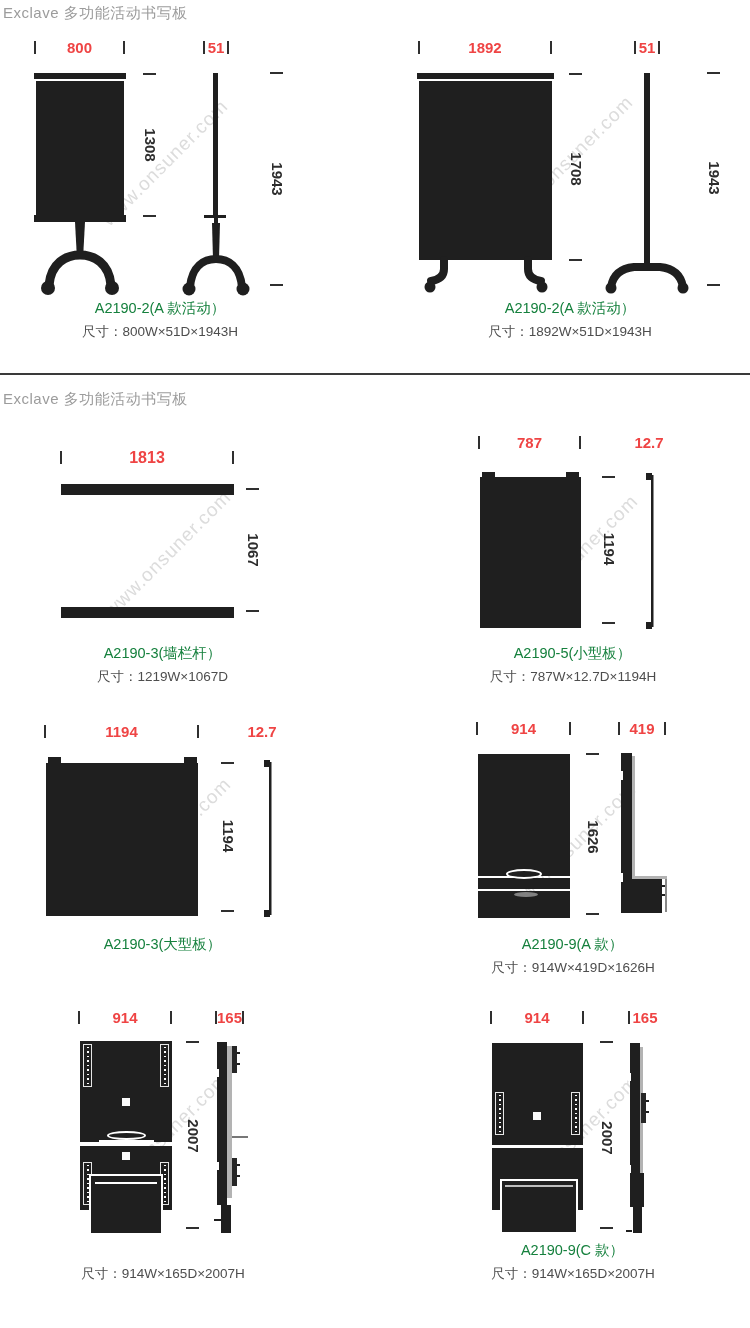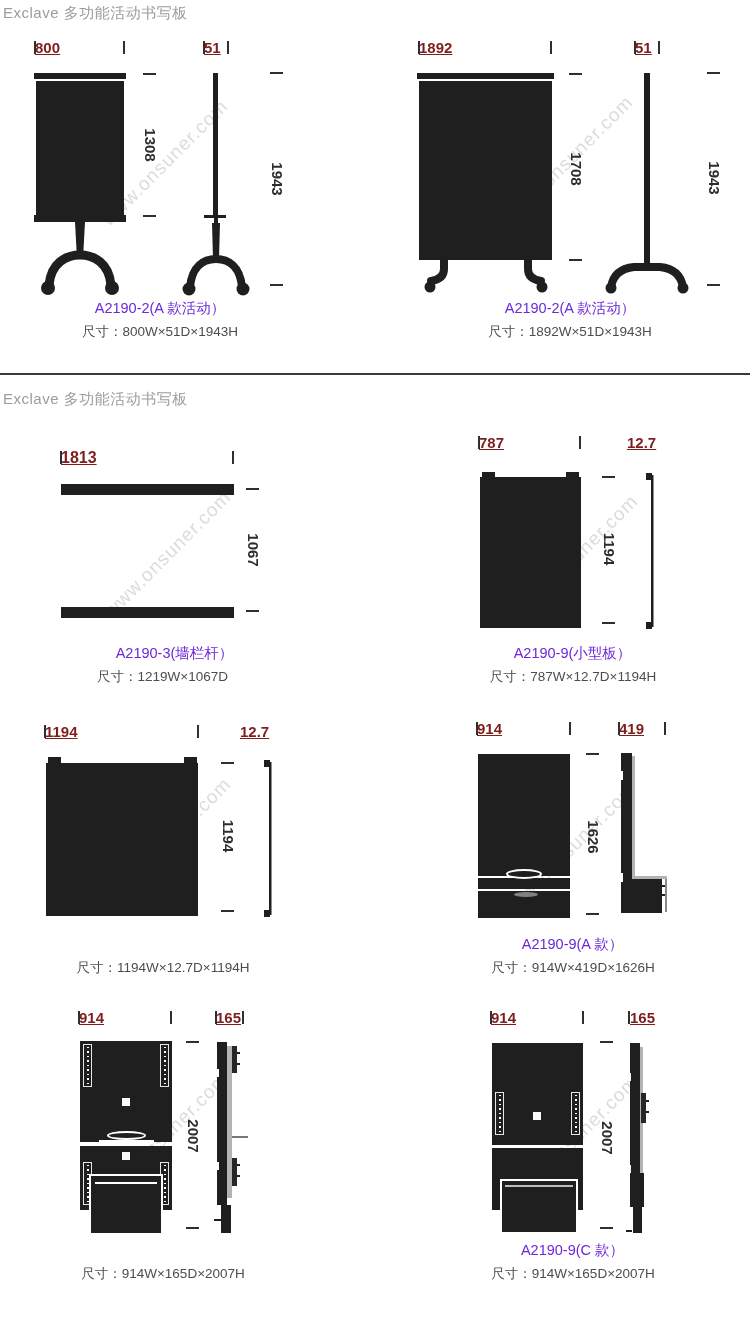--- a/index.html
+++ b/index.html
@@ -2,29 +2,29 @@
 <html><head>
 <meta charset="utf-8">
 <style>
   html,body{margin:0;padding:0;background:#fff;}
   #canvas{position:relative;width:750px;height:1328px;background:#fff;overflow:hidden;
           font-family:"Liberation Sans",sans-serif;}
   .sec{position:absolute;font-size:15px;color:#9c9c9c;letter-spacing:.5px;white-space:nowrap;}
   .divider{position:absolute;left:0;top:373px;width:750px;height:2px;background:#3a3a3a;}
   .wm{position:absolute;width:180px;font-size:19px;color:#dcdcdc;transform:rotate(-45deg);
       letter-spacing:1px;text-align:center;white-space:nowrap;pointer-events:none;}
-  .num{position:absolute;font-weight:bold;font-size:15px;color:#7f1d1d;height:16px;line-height:16px;text-decoration:underline;}
+  .num{position:absolute;font-weight:bold;font-size:15px;color:#ef4444;text-align:center;height:16px;line-height:16px;}
   .vnum{position:absolute;font-weight:bold;font-size:15px;color:#2d2d2d;text-align:center;
         width:44px;height:16px;line-height:16px;transform:rotate(90deg);}
   .tkv{position:absolute;width:2px;height:13px;background:#2f2f2f;}
   .tkh{position:absolute;width:13px;height:2px;background:#2f2f2f;}
   .ink{position:absolute;background:#1f1f1f;}
   .gray{position:absolute;background:#b3b3b3;}
   .white{position:absolute;background:#ffffff;}
-  .cap{position:absolute;font-size:14.5px;color:#6d28d9;text-align:center;white-space:nowrap;}
+  .cap{position:absolute;font-size:14.5px;color:#15803d;text-align:center;white-space:nowrap;}
   .sz{position:absolute;font-size:13.5px;color:#4d4d4d;text-align:center;white-space:nowrap;}
   .peg{position:absolute;width:9px;height:43px;background:#1f1f1f;border:1px solid #e6e6e6;box-sizing:border-box;}
   .peg::before{content:'';position:absolute;left:50%;top:2px;bottom:2px;width:2px;margin-left:-1px;
       background:repeating-linear-gradient(to bottom,#fff 0 1.5px,transparent 1.5px 4.5px);}
   .sq{position:absolute;width:8px;height:8px;background:#fafafa;}
   .oval{position:absolute;background:#1f1f1f;border:2px solid #fff;border-radius:50%;box-sizing:border-box;}
   .board-out{position:absolute;background:#1f1f1f;box-shadow:0 0 0 2px #fff;}
   svg{position:absolute;overflow:visible;}
 </style>
 </head>
@@ -112,57 +112,57 @@
   <div class="sz" style="left:425px;top:323px;width:290px">尺寸：1892W×51D×1943H</div>
 
   <div class="tkv" style="left:60px;top:451px"></div>
   <div class="tkv" style="left:232px;top:451px"></div>
   <div class="num" style="left:61px;top:450px;width:172px;font-size:16px">1813</div>
   <div class="ink" style="left:61px;top:484px;width:173px;height:11px"></div>
   <div class="ink" style="left:61px;top:607px;width:173px;height:11px"></div>
   <div class="tkh" style="left:246px;top:488px"></div>
   <div class="tkh" style="left:246px;top:610px"></div>
   <div class="vnum" style="left:231px;top:542px">1067</div>
-  <div class="cap" style="left:52px;top:644px;width:245px">A2190-3(墙栏杆）</div>
+  <div class="cap" style="left:40px;top:644px;width:245px">A2190-3(墙栏杆）</div>
   <div class="sz" style="left:20px;top:668px;width:285px">尺寸：1219W×1067D</div>
 
   <div class="tkv" style="left:478px;top:436px"></div>
   <div class="tkv" style="left:579px;top:436px"></div>
   <div class="num" style="left:479px;top:435px;width:101px">787</div>
   <div class="num" style="left:627px;top:435px;width:44px">12.7</div>
   <div class="ink" style="left:482px;top:472px;width:13px;height:6px"></div>
   <div class="ink" style="left:566px;top:472px;width:13px;height:6px"></div>
   <div class="ink" style="left:480px;top:477px;width:101px;height:151px"></div>
   <div class="tkh" style="left:602px;top:476px"></div>
   <div class="tkh" style="left:602px;top:622px"></div>
   <div class="vnum" style="left:587px;top:541px">1194</div>
   <svg style="left:644px;top:473px" width="14" height="156" viewBox="0 0 14 156">
     <rect x="7" y="2" width="2.5" height="152" fill="#1f1f1f"></rect>
     <rect x="2" y="0" width="6" height="7" fill="#1f1f1f"></rect>
     <rect x="2" y="149" width="6" height="7" fill="#1f1f1f"></rect>
   </svg>
-  <div class="cap" style="left:450px;top:644px;width:245px">A2190-9(小型板）</div>
+  <div class="cap" style="left:450px;top:644px;width:245px">A2190-5(小型板）</div>
   <div class="sz" style="left:428px;top:668px;width:290px">尺寸：787W×12.7D×1194H</div>
 
   <div class="tkv" style="left:44px;top:725px"></div>
   <div class="tkv" style="left:197px;top:725px"></div>
   <div class="num" style="left:45px;top:724px;width:153px">1194</div>
   <div class="num" style="left:240px;top:724px;width:44px">12.7</div>
   <div class="ink" style="left:48px;top:757px;width:13px;height:6px"></div>
   <div class="ink" style="left:184px;top:757px;width:13px;height:6px"></div>
   <div class="ink" style="left:46px;top:763px;width:152px;height:153px"></div>
   <div class="tkh" style="left:221px;top:762px"></div>
   <div class="tkh" style="left:221px;top:910px"></div>
   <div class="vnum" style="left:206px;top:828px">1194</div>
   <svg style="left:262px;top:760px" width="14" height="157" viewBox="0 0 14 157">
     <rect x="7" y="2" width="2.5" height="153" fill="#1f1f1f"></rect>
     <rect x="2" y="0" width="6" height="7" fill="#1f1f1f"></rect>
     <rect x="2" y="150" width="6" height="7" fill="#1f1f1f"></rect>
   </svg>
-  <div class="sz" style="left:18px;top:959px;width:290px">尺寸：1194W×12.7D×1194H</div>
+  <div class="cap" style="left:40px;top:935px;width:245px">A2190-3(大型板）</div>
 
   <div class="tkv" style="left:476px;top:722px"></div>
   <div class="tkv" style="left:569px;top:722px"></div>
   <div class="num" style="left:477px;top:721px;width:93px">914</div>
   <div class="tkv" style="left:618px;top:722px"></div>
   <div class="tkv" style="left:664px;top:722px"></div>
   <div class="num" style="left:619px;top:721px;width:46px">419</div>
   <div class="ink" style="left:478px;top:754px;width:92px;height:122px"></div>
   <div class="ink" style="left:478px;top:878px;width:92px;height:11px"></div>
   <div class="ink" style="left:478px;top:891px;width:92px;height:27px"></div>

